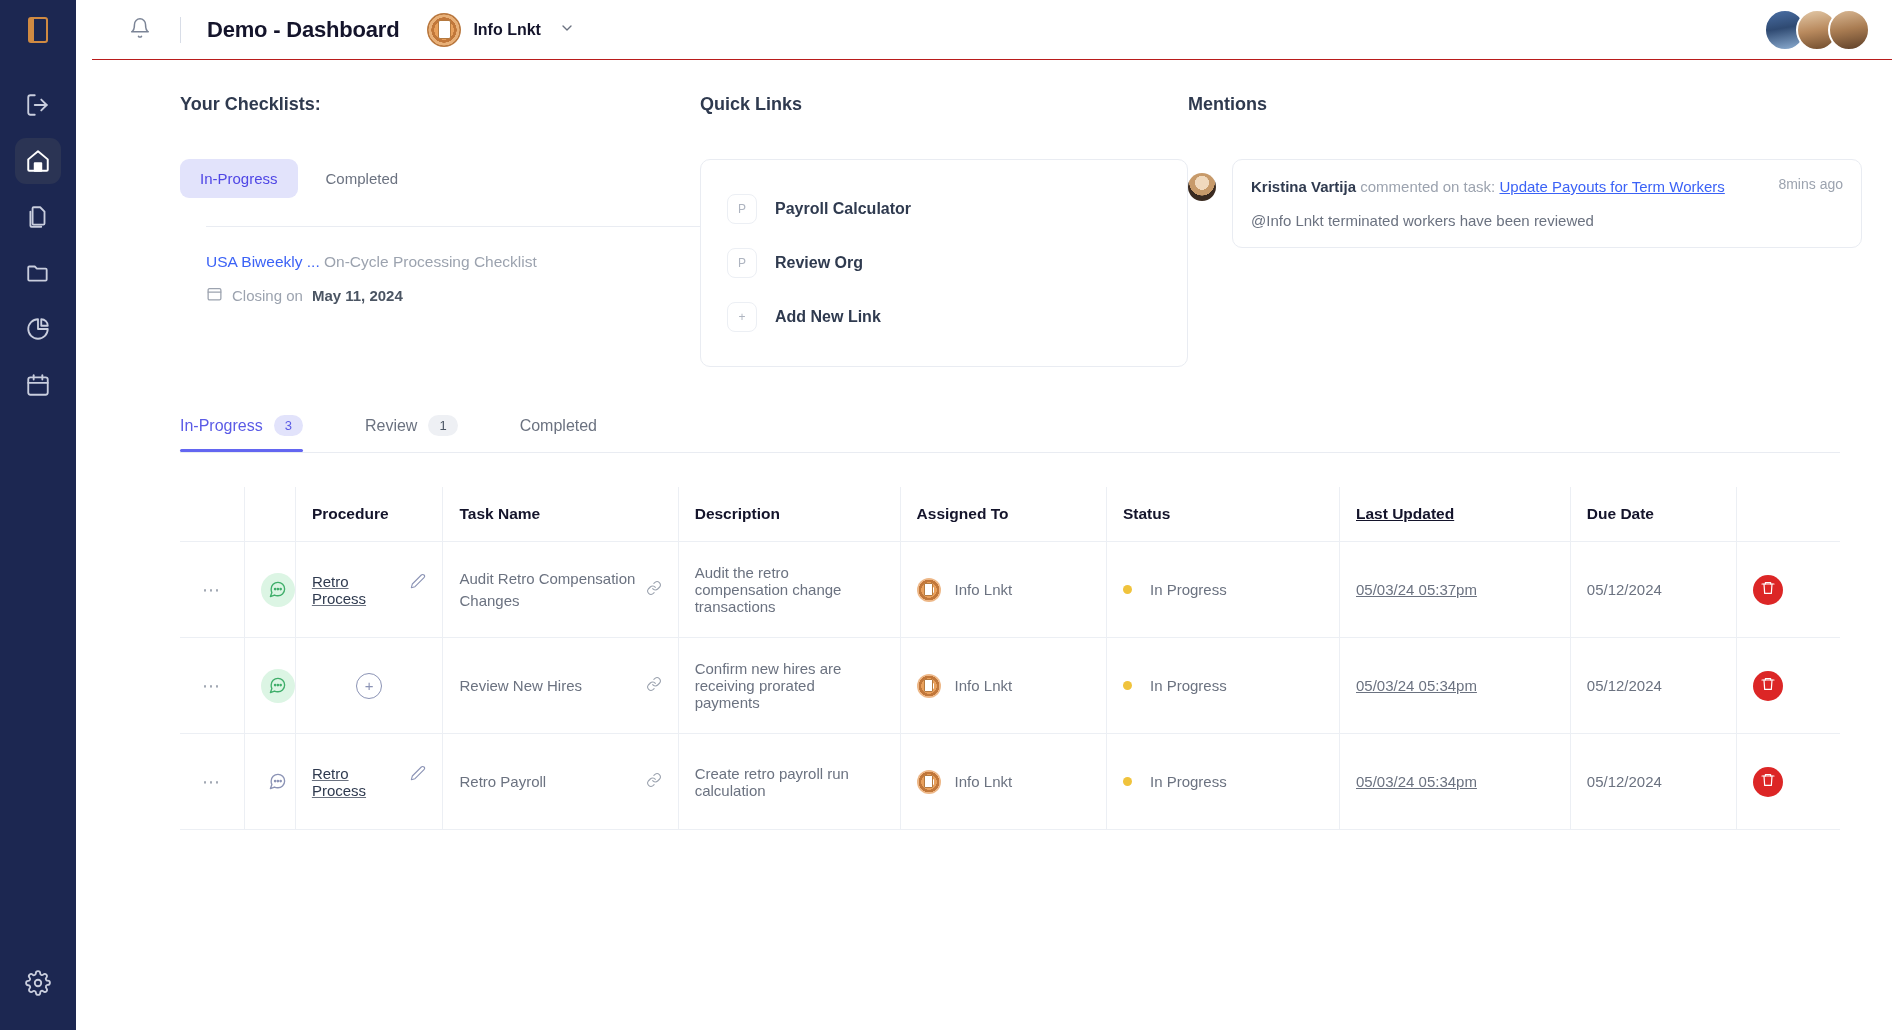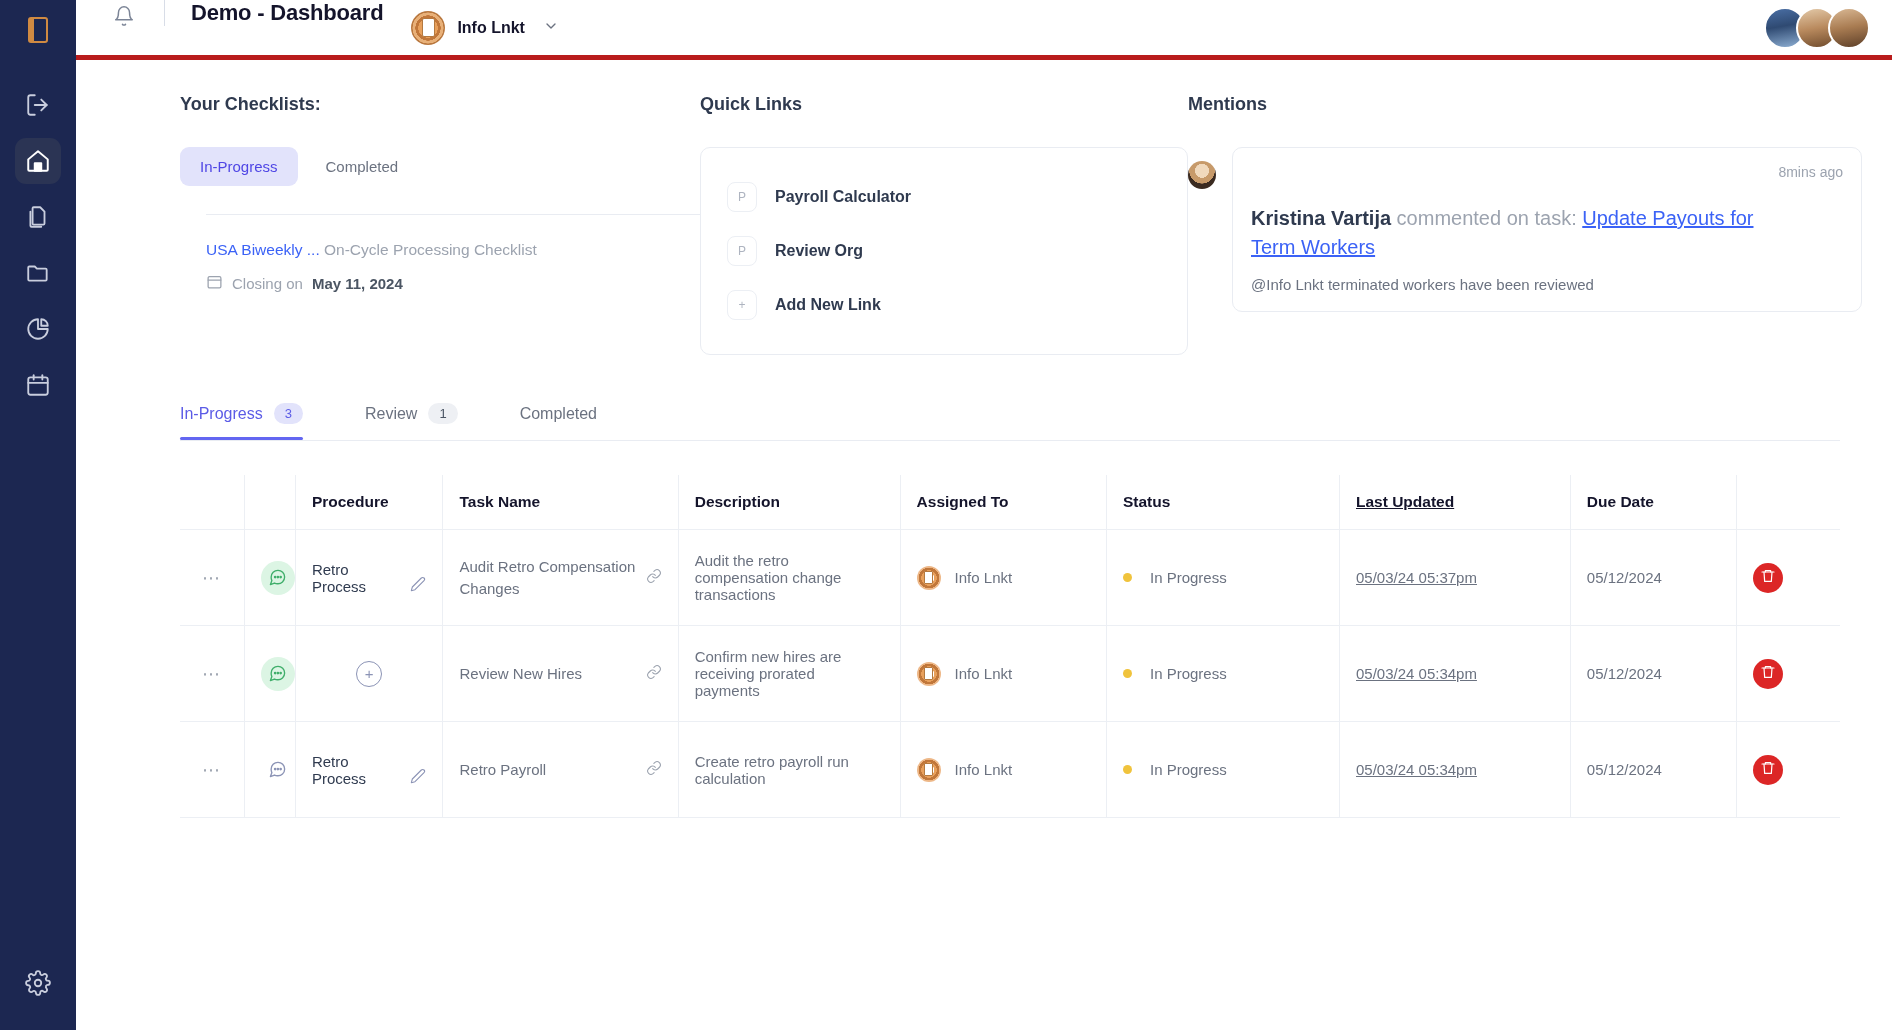--- a/index.html
+++ b/index.html
@@ -32,22 +32,22 @@
   }
   .nav-item.active { background: #2b3454; }
   .nav-item svg { display: block; }
   .sidebar-bottom { position: absolute; bottom: 24px; left: 0; width: 100%; display: flex; justify-content: center; }
 
   
   .main { flex: 1; height: 1030px; display: flex; flex-direction: column; background: #fff; position: relative; }
 
   
   .topbar {
-    height: 60px; flex: 0 0 60px; border-bottom: 5px solid #b91c1c;
-    display: flex; padding: 0 22px 0 30px; gap: 0px;
+    height: 60px; flex: 0 0 60px; border-bottom: 1px solid #b91c1c;
+    display: flex; align-items: center; padding: 0 22px 0 30px; gap: 0px; margin-left: 16px;
   }
   .bell-btn { width: 36px; height: 36px; display: flex; align-items: center; justify-content: center; cursor: pointer; }
   .vdiv { width: 1px; height: 26px; background: #d8dde7; margin: 0 26px 0 22px; }
   .page-title { font-size: 22px; font-weight: bold; color: #14142b; letter-spacing: -0.2px; }
   .org-chip { display: flex; align-items: center; gap: 12px; margin-left: 28px; cursor: pointer; }
   .org-avatar {
     width: 34px; height: 34px; border-radius: 50%;
     background: radial-gradient(circle at 50% 50%, #ffffff 0 26%, #e8a05c 27% 40%, #c1773a 41% 52%, #e8b078 53% 64%, #b9783f 65% 78%, #f0c9a3 79% 100%);
     display: flex; align-items: center; justify-content: center;
   }
@@ -62,21 +62,21 @@
   .av2 { background: linear-gradient(170deg,#e3c9a8 0%,#b98a5e 50%,#6f4b2c 100%); }
   .av3 { background: linear-gradient(170deg,#d9b894 0%,#a97c52 48%,#5d3f28 100%); }
 
   
   .content { flex: 1; overflow: hidden; padding: 0 0 0 0; }
   .top-grid { display: flex; padding: 34px 30px 0 104px; gap: 0; }
   .col-checklists { width: 520px; flex: 0 0 520px; }
   .col-quicklinks { width: 488px; flex: 0 0 488px; }
   .col-mentions { flex: 1; }
 
-  .sec-title { font-size: 18px; font-weight: bold; color: #2f3a4f; margin-bottom: 32px; }
+  .sec-title { font-size: 18px; font-weight: bold; color: #2f3a4f; margin-bottom: 44px; }
 
   .seg { display: flex; align-items: center; gap: 8px; }
   .seg-btn {
     padding: 11px 20px; border-radius: 9px; font-size: 15px; color: #6b7280; cursor: pointer;
     background: transparent; border: none; font-family: inherit;
   }
   .seg-btn.active { background: #e2e3fb; color: #4f46e5; }
   .divider { height: 1px; background: #e9ecf2; margin: 28px 0 0 26px; }
 
   .cl-item { padding: 26px 0 0 26px; }
@@ -95,21 +95,21 @@
     display: flex; align-items: center; justify-content: center;
     font-size: 12px; color: #aeb4c0;
   }
   .ql-label { font-size: 16px; font-weight: bold; color: #2f3a4f; }
 
   .mention { display: flex; gap: 16px; margin-bottom: 22px; }
   .m-av { width: 28px; height: 28px; flex: 0 0 28px; border-radius: 50%; margin-top: 14px;
           background: radial-gradient(circle at 50% 35%, #f0d9bd 0 30%, #c79a6a 31% 55%, #3a2a20 56% 100%); }
   .m-card { flex: 1; border: 1px solid #e9ecf2; border-radius: 10px; padding: 16px 18px; }
   .m-head { display: flex; }
-  .m-text { flex: 1; font-size: 20px; line-height: 1.45; color: #9ca3af; margin-top: 40px; }
+  .m-text { flex: 1; font-size: 15px; line-height: 1.45; color: #9ca3af; }
   .m-text b { color: #2f3a4f; font-weight: bold; }
   .m-link { color: #3b62f6; text-decoration: underline; cursor: pointer; }
   .m-time { font-size: 14px; color: #9ca3af; white-space: nowrap; margin-left: 14px; }
   .m-body { font-size: 15px; color: #6b7280; margin-top: 12px; line-height: 1.4; }
 
   
   .tabs { display: flex; align-items: center; gap: 0; padding: 48px 0 0 104px; }
   .tab { display: flex; align-items: center; gap: 11px; padding: 0 28px 16px 0; margin-right: 34px; cursor: pointer; position: relative; }
   .tab-label { font-size: 16px; color: #6b7280; }
   .tab.active .tab-label { color: #5b5be6; }
@@ -133,21 +133,21 @@
   .c-desc { width: 200px; }
   .c-assign { width: 186px; }
   .c-status { width: 210px; }
   .c-updated { width: 208px; text-decoration: underline; }
   .c-due { width: 150px; }
   .c-del { width: 93px; }
 
   .dots { color: #9ca3af; letter-spacing: 2px; font-size: 18px; cursor: pointer; }
   .chat-ico { width: 34px; height: 34px; border-radius: 50%; display: flex; align-items: center; justify-content: center; cursor: pointer; }
   .chat-ico.green { background: #dcf5e4; }
-  .proc-cell { display: flex; align-items: flex-end; gap: 24px; }
+  .proc-cell { display: flex; align-items: flex-start; gap: 24px; text-decoration: underline; }
   .proc-name { font-size: 15px; color: #2f3a4f; }
   .plus-btn { width: 26px; height: 26px; border: 1px solid #8b93b5; border-radius: 50%; display: flex; align-items: center; justify-content: center; color: #8b93b5; font-size: 15px; margin: 0 auto; cursor: pointer; }
   .task-cell { display: flex; align-items: center; justify-content: space-between; gap: 10px; }
   .task-name { font-size: 15px; color: #6b7280; line-height: 1.45; }
   .assign-cell { display: flex; align-items: center; gap: 14px; }
   .assign-av { width: 24px; height: 24px; border-radius: 50%;
       background: radial-gradient(circle at 50% 50%, #ffffff 0 30%, #e8a05c 31% 45%, #c1773a 46% 60%, #edb787 61% 76%, #c5864b 77% 100%);
       display: flex; align-items: center; justify-content: center; }
   .assign-av i { width: 9px; height: 13px; background: #fff; border: 1px solid #b4793f; border-radius: 1px; }
   .status-cell { display: flex; align-items: center; gap: 18px; }

